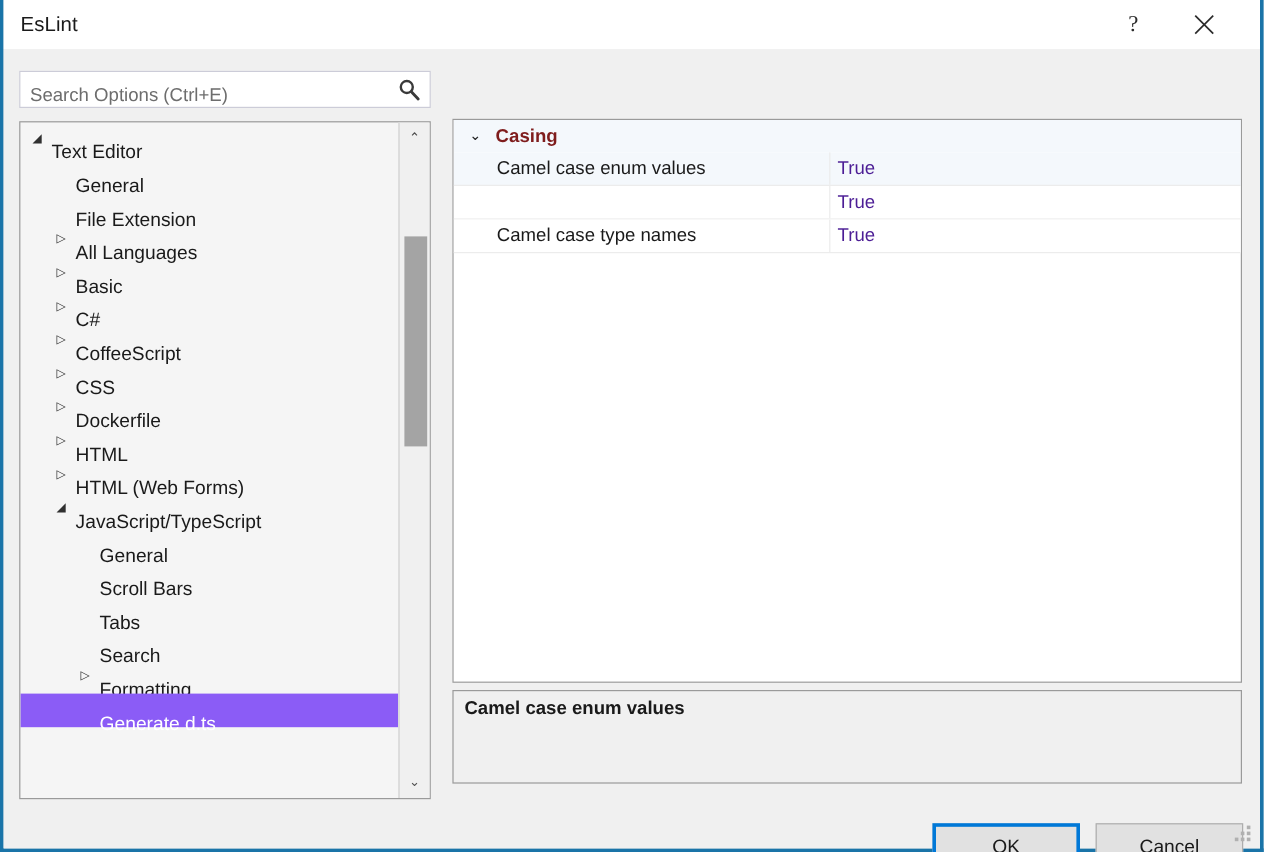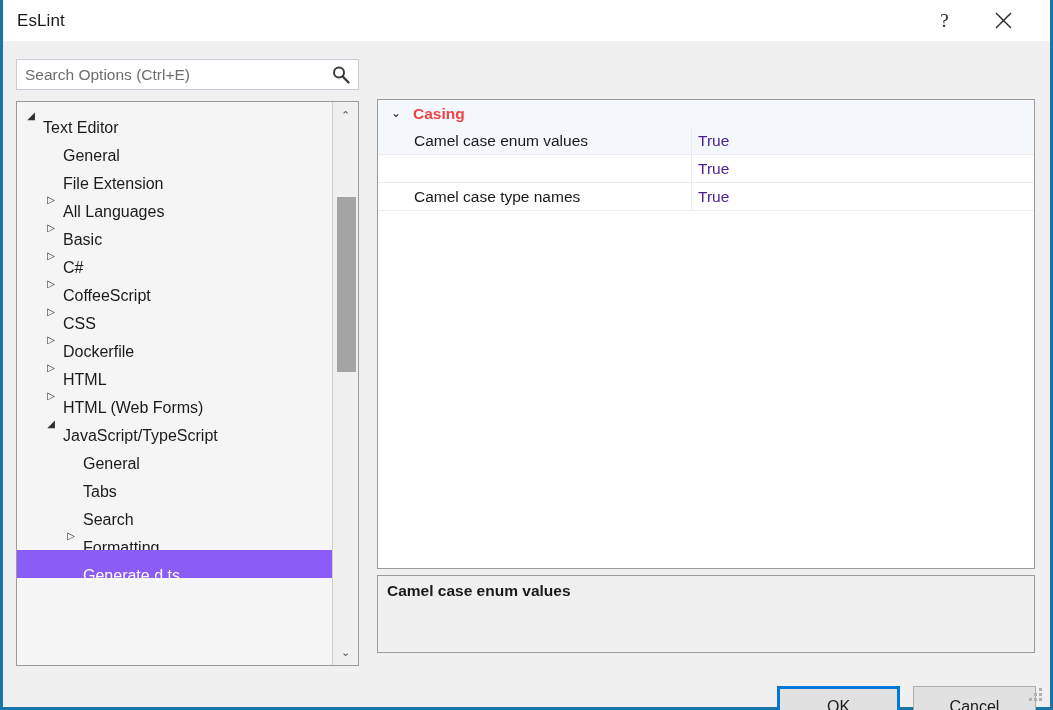--- a/index.html
+++ b/index.html
@@ -78,21 +78,21 @@
     width: 343px;
     height: 31px;
     box-sizing: border-box;
     background: #ffffff;
     border: 1px solid #ccccd8;
   }
   #search-input {
     position: absolute;
     left: 0; top: 0;
     width: 306px;
-    height: 29px;
+    height: 40px;
     box-sizing: border-box;
     border: 0;
     outline: none;
     background: transparent;
     padding: 0 8px;
     font-family: "Liberation Sans", sans-serif;
     font-size: 15.5px;
     color: #8b5cf6;
   }
   #search-input::placeholder { color: #6d6d6d; opacity: 1; }
@@ -224,21 +224,21 @@
     text-align: center;
     font-size: 12px;
     color: #1a1a1a;
   }
   .grid-category .cat-label {
     position: absolute;
     left: 35px;
     top: 0;
     font-size: 15.5px;
     font-weight: bold;
-    color: #ef4444;
+    color: #7f1d1d;
   }
   .grid-row {
     position: relative;
     height: 27px;
     line-height: 27px;
     background: #ffffff;
     border-bottom: 1px solid #ececec;
     cursor: default;
   }
   .grid-row.selected { background: #f4f8fc; }
@@ -408,20 +408,24 @@
             <span class="expander">▷</span>
             <span class="tlabel">HTML (Web Forms)</span>
           </div>
           <div class="tree-item lvl1">
             <span class="expander">◢</span>
             <span class="tlabel">JavaScript/TypeScript</span>
           </div>
           <div class="tree-item lvl2">
             <span class="expander"></span>
             <span class="tlabel">General</span>
+          </div>
+          <div class="tree-item lvl2">
+            <span class="expander"></span>
+            <span class="tlabel">Scroll Bars</span>
           </div>
           <div class="tree-item lvl2">
             <span class="expander"></span>
             <span class="tlabel">Tabs</span>
           </div>
           <div class="tree-item lvl2">
             <span class="expander"></span>
             <span class="tlabel">Search</span>
           </div>
           <div class="tree-item lvl2">

